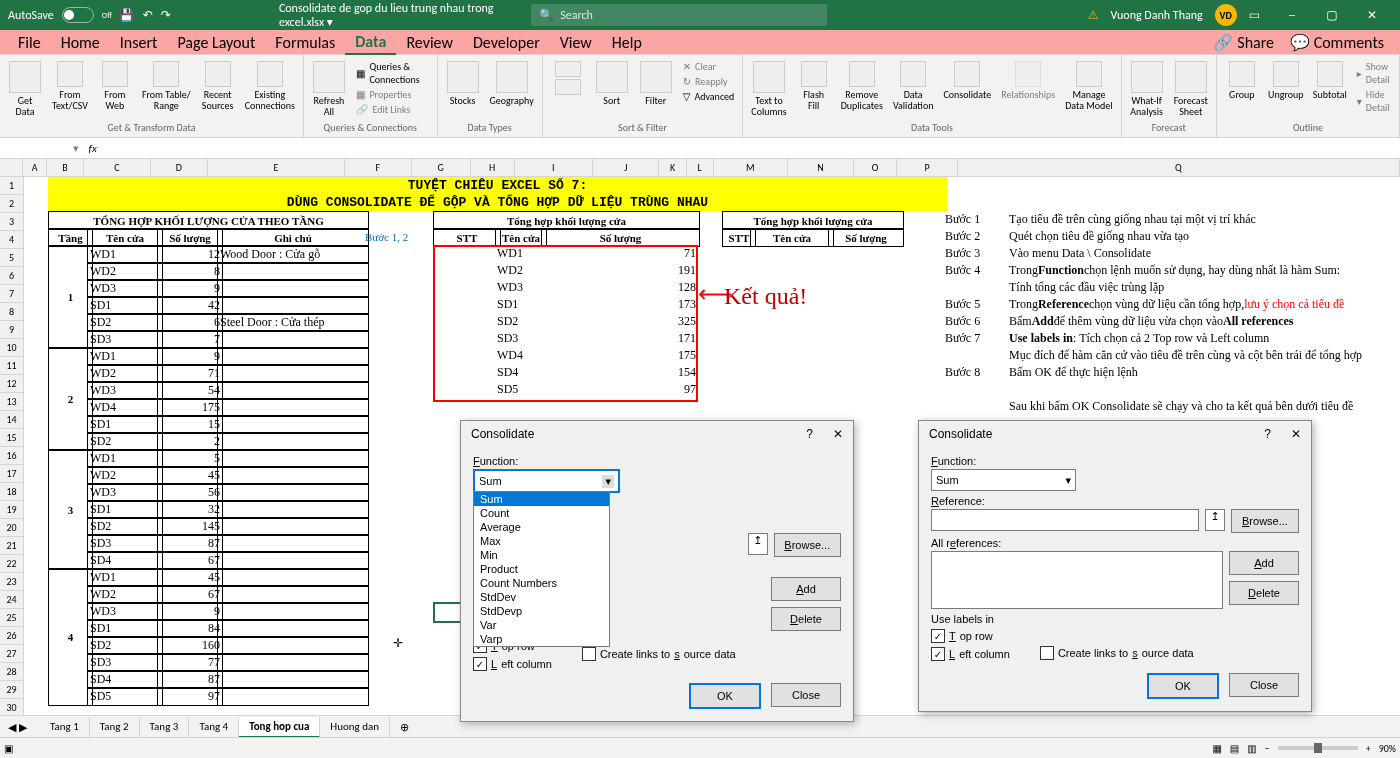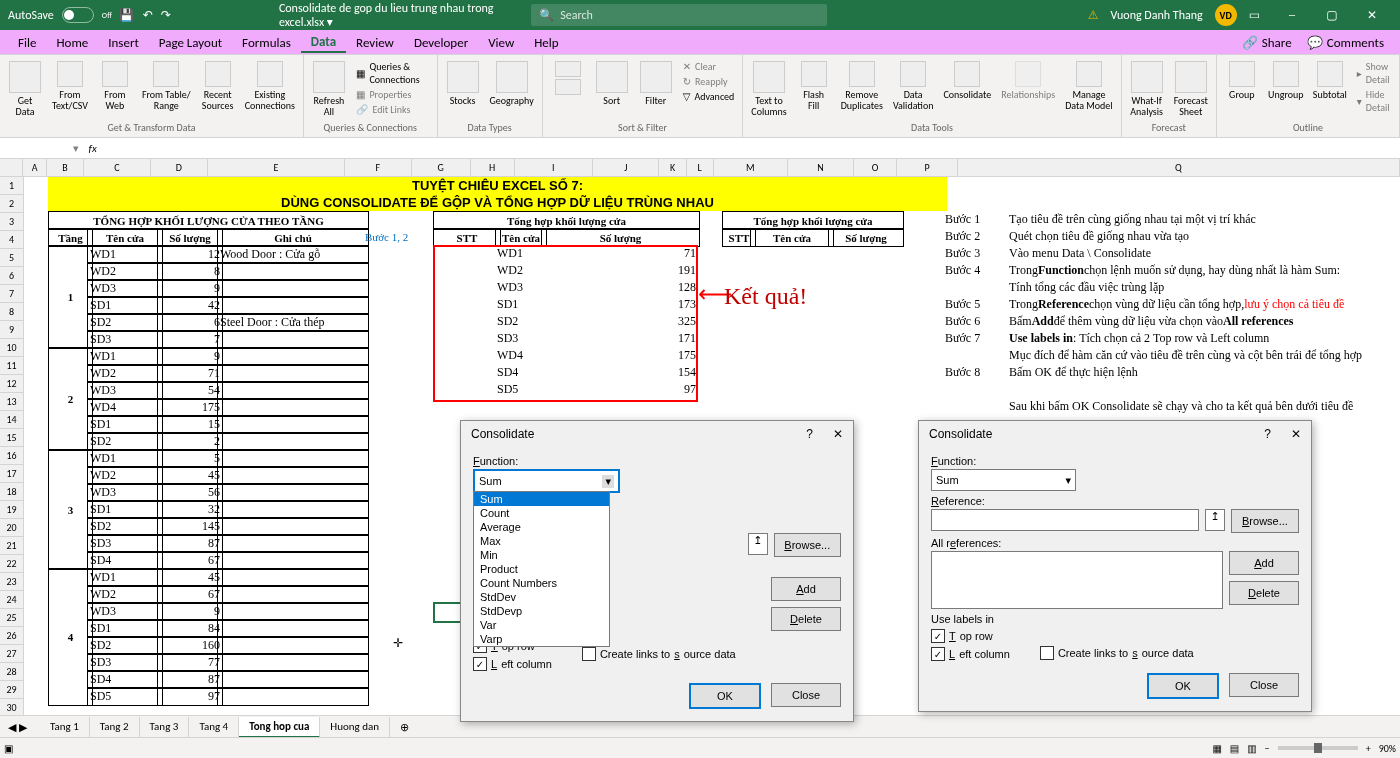--- a/index.html
+++ b/index.html
@@ -23,21 +23,21 @@
 }
 .titlebar .left { display:flex; align-items:center; gap:8px; padding:0 8px;}
 .toggle { width:28px; height:14px; border:1px solid rgba(255,255,255,0.5); border-radius:8px; display:flex; align-items:center; padding:0 1px;}
 .toggle .knob{ width:10px;height:10px;background:white;border-radius:50%;}
 .titlebar .docname { flex:1; text-align:left; padding-left:100px;}
 .titlebar .search { width:280px; height:22px; background:rgba(255,255,255,0.15); border-radius:2px; display:flex; align-items:center; padding:0 8px; margin:0 auto; gap:6px;}
 .titlebar .right{ display:flex; align-items:center; gap:12px; padding:0 8px;}
 .win-btns{display:flex;gap:0;}
 .win-btn{width:40px;height:30px;display:flex;align-items:center;justify-content:center;}
 .avatar{width:22px;height:22px;border-radius:50%;background:#f2b900;color:#000;display:flex;align-items:center;justify-content:center;font-weight:bold;font-size:10px;}
-.menubar{ height:24px; background:#f0abfc; border-bottom:1px solid #d4d4d4; display:flex; align-items:center; padding:0 8px; font-size:13px;}
+.menubar{ height:24px; background:#fca5a5; border-bottom:1px solid #d4d4d4; display:flex; align-items:center; padding:0 8px; font-size:16px;}
 .menubar .tab{padding:2px 10px; cursor:pointer;}
 .menubar .tab.active{border-bottom:2px solid #217346; color:#217346; font-weight:600;}
 .menubar .spacer{flex:1;}
 .menubar .share{padding:2px 8px;}
 .ribbon{ height:82px; background:#f3f2f1; border-bottom:1px solid #d4d4d4; display:flex; font-size:10px;}
 .rgroup{display:flex;flex-direction:column;align-items:center;padding:2px 4px;border-right:1px solid #d4d4d4;}
 .rgroup .icons{display:flex;gap:2px;flex:1;align-items:flex-start;padding-top:2px;}
 .rgroup .label{font-size:10px;color:#666;padding-bottom:1px;}
 .rbtn{display:flex;flex-direction:column;align-items:center;justify-content:center;padding:2px 4px;text-align:center;line-height:1.1;min-width:34px;}
 .rbtn .ico{width:24px;height:24px;background:#eee;border:1px solid #ccc;margin-bottom:2px;}
@@ -47,21 +47,21 @@
 .fbox{height:20px;display:flex;align-items:center;border-bottom:1px solid #d4d4d4;background:#fff;}
 .namebox{width:60px;border-right:1px solid #d4d4d4;padding:0 4px;margin-top:48px;}
 .fx{padding:0 6px;font-style:italic;}
 .grid-wrap{position:relative;height:572px;overflow:hidden;background:#fff;}
 .colheads{display:flex;height:18px;background:#f0f0f0;font-size:10px;}
 .colheads div{border-right:1px solid #d4d4d4;border-bottom:1px solid #d4d4d4;display:flex;align-items:center;justify-content:center;}
 .rowheads{position:absolute;left:0;top:18px;width:24px;}
 .rowheads div{height:17px;border-bottom:1px solid #d4d4d4;border-right:1px solid #d4d4d4;background:#f0f0f0;display:flex;align-items:center;justify-content:center;font-size:10px;}
 .cells{position:absolute;left:24px;top:18px;right:0;bottom:0;}
 .cell{position:absolute;font-size:11px;display:flex;align-items:center;padding:0 2px;overflow:hidden;white-space:nowrap;}
-.yellow{background:#ffff00;font-weight:bold;font-family:Liberation Sans, sans-serif;font-size:13px;}
+.yellow{background:#ffff00;font-weight:bold;font-family:Liberation Mono, monospace;font-size:13px;}
 .bordered{border:1px solid #000;}
 .th{font-weight:bold;text-align:center;justify-content:center;font-family:'Times New Roman',serif;}
 .td{font-family:'Times New Roman',serif;font-size:12px;}
 .num{justify-content:flex-end;}
 .selected-cell{border:2px solid #217346;}
 .sheet-tabs{position:absolute;bottom:20px;left:0;right:0;height:22px;background:#f3f2f1;border-top:1px solid #d4d4d4;display:flex;align-items:center;padding-left:40px;font-size:11px;}
 .sheet-tabs .stab{padding:3px 10px;border-right:1px solid #d4d4d4;cursor:pointer;background:#f3f2f1;}
 .sheet-tabs .stab.active{background:#fff;font-weight:bold;border-bottom:2px solid #217346;}
 .statusbar{position:absolute;bottom:0;left:0;right:0;height:20px;background:#f3f2f1;border-top:1px solid #d4d4d4;display:flex;align-items:center;font-size:10px;padding:0 4px;justify-content:space-between;}
 .dialog{position:absolute;background:#f0f0f0;border:1px solid #888;box-shadow:2px 2px 8px rgba(0,0,0,0.3);font-size:11px;font-family:'Segoe UI',sans-serif;}

